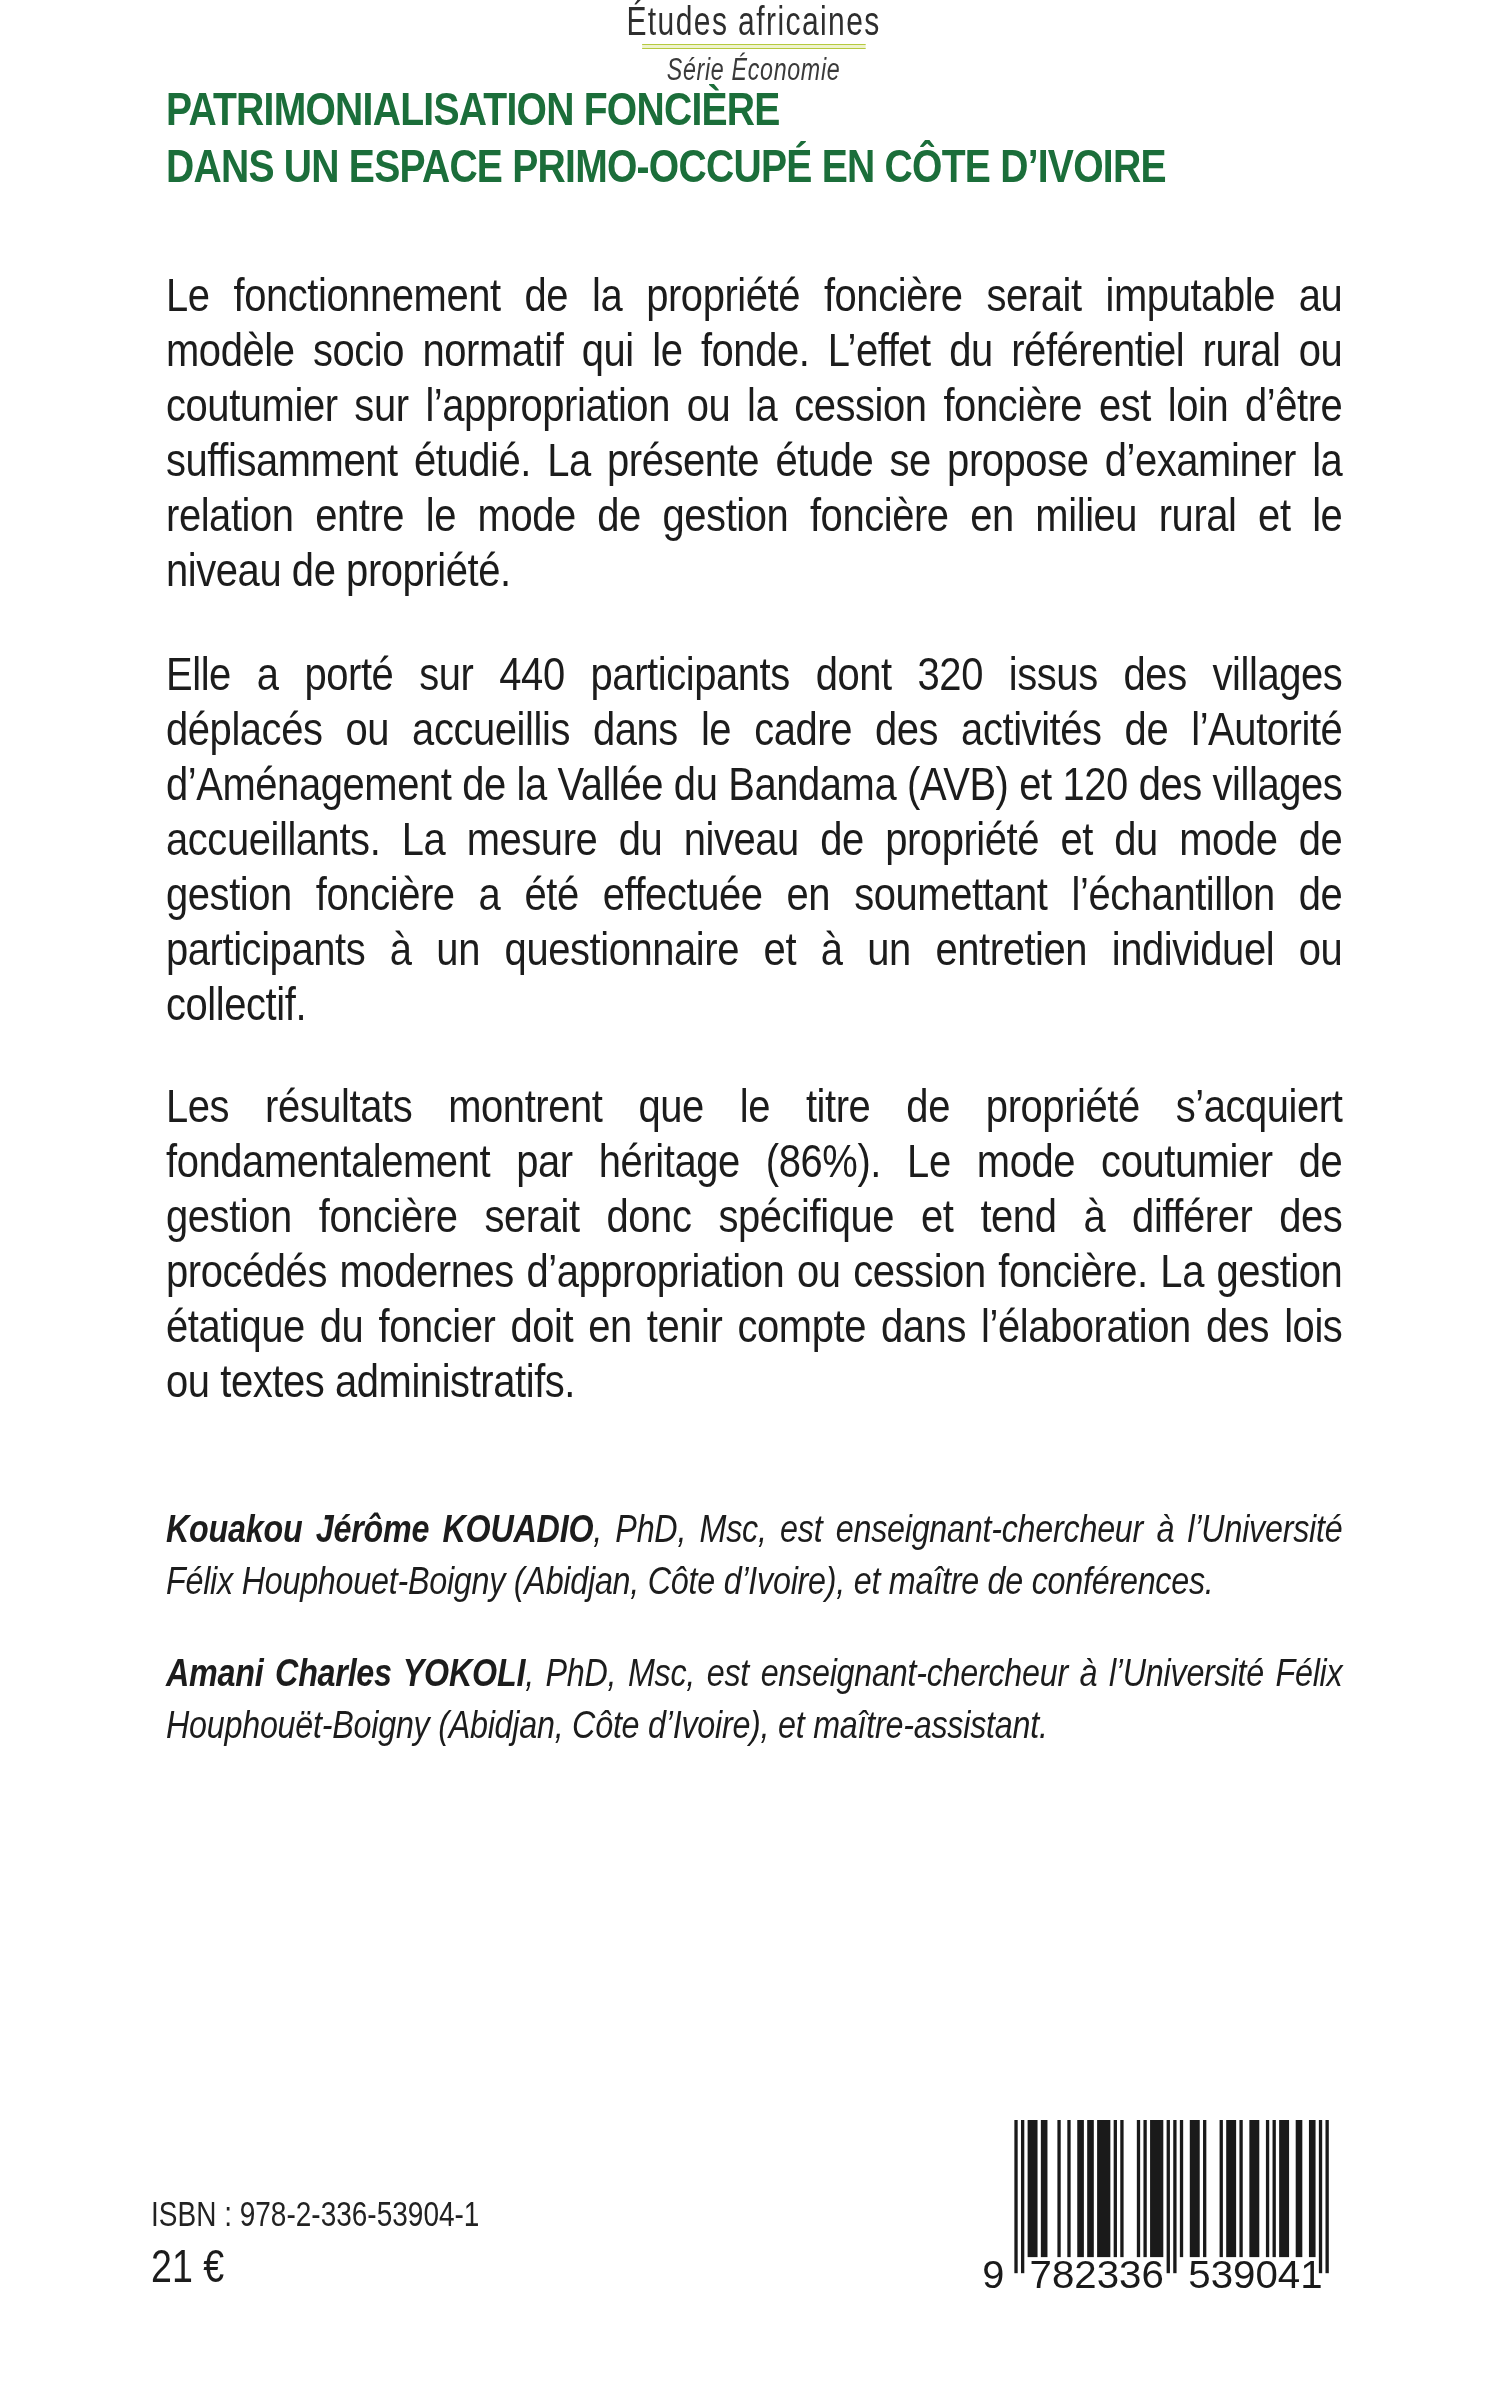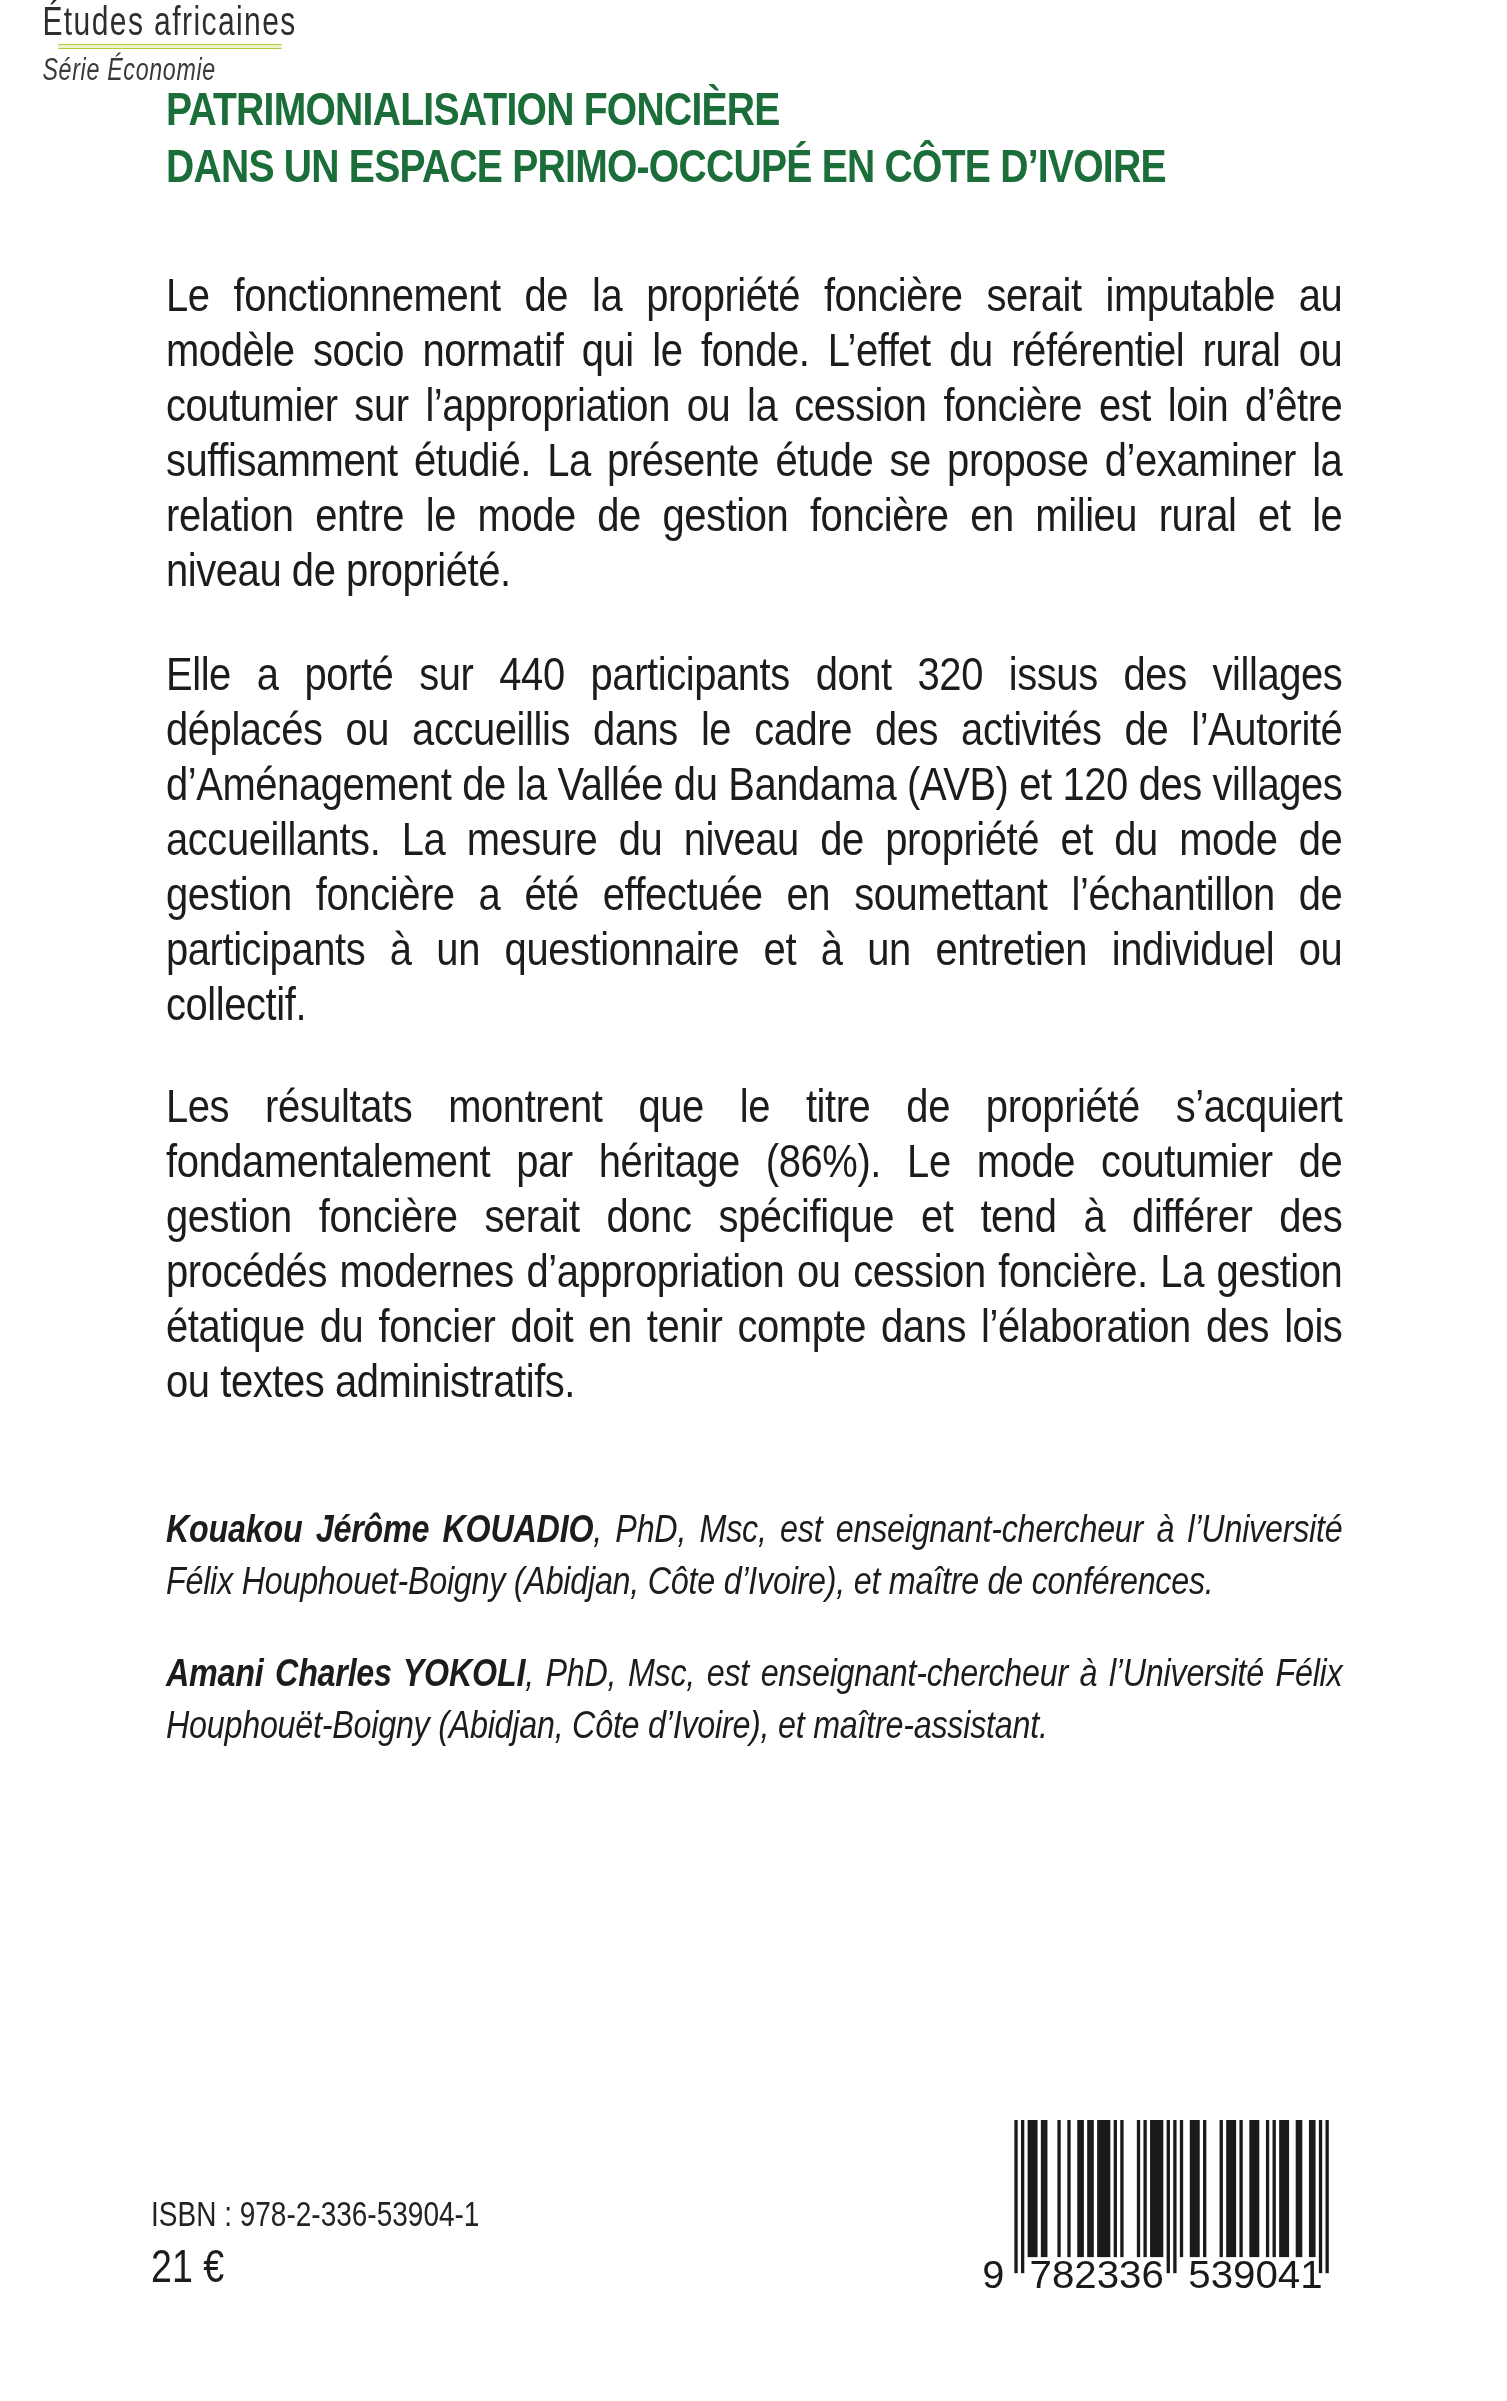--- a/index.html
+++ b/index.html
@@ -39,20 +39,21 @@
     font-size:38px;line-height:52px;
     text-align:justify;
     letter-spacing:-0.3px;
   }
   p.bio.b1{margin-top:95px;}
   p.bio.b2{margin-top:40px;}
   .bio-name{font-weight:700;}
   
   .collection{
     position:absolute;left:0;top:2140;width:100%;
+    text-align:center;
   }
   .collection-inner{
     display:inline-block;
     transform:scaleX(0.75);
     transform-origin:top center;
   }
   .collection-name{
     font-size:40px;line-height:42px;
     font-weight:400;color:#2e2e2e;letter-spacing:1.9px;
   }

